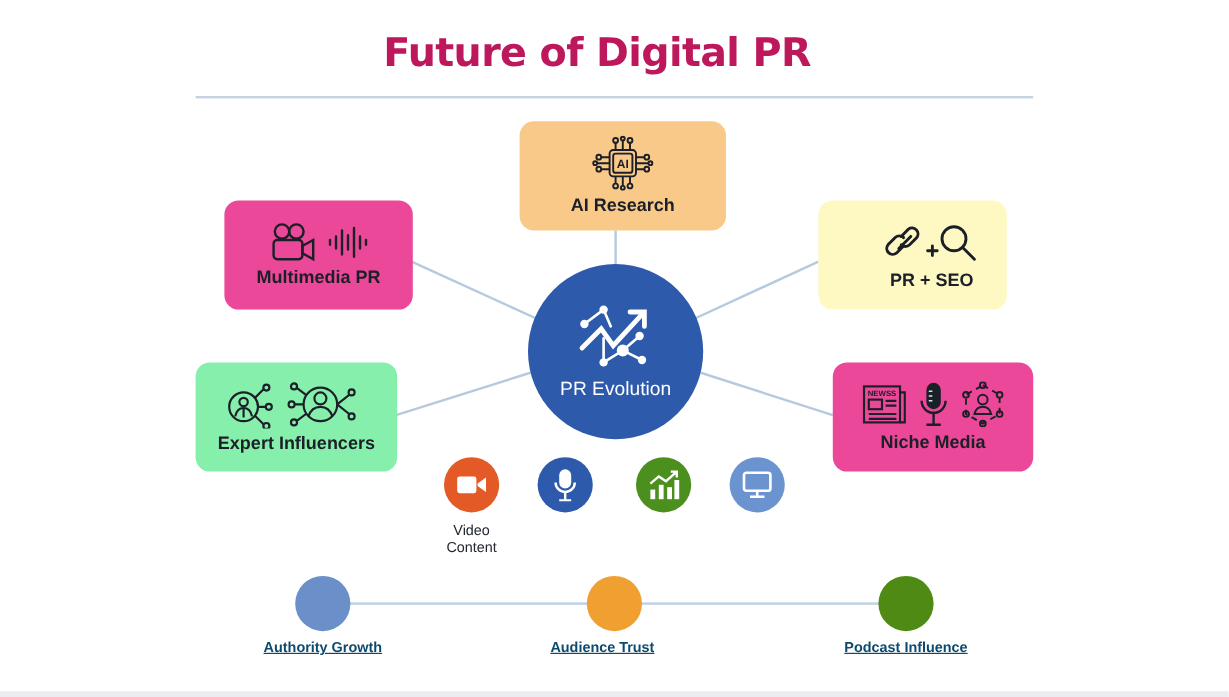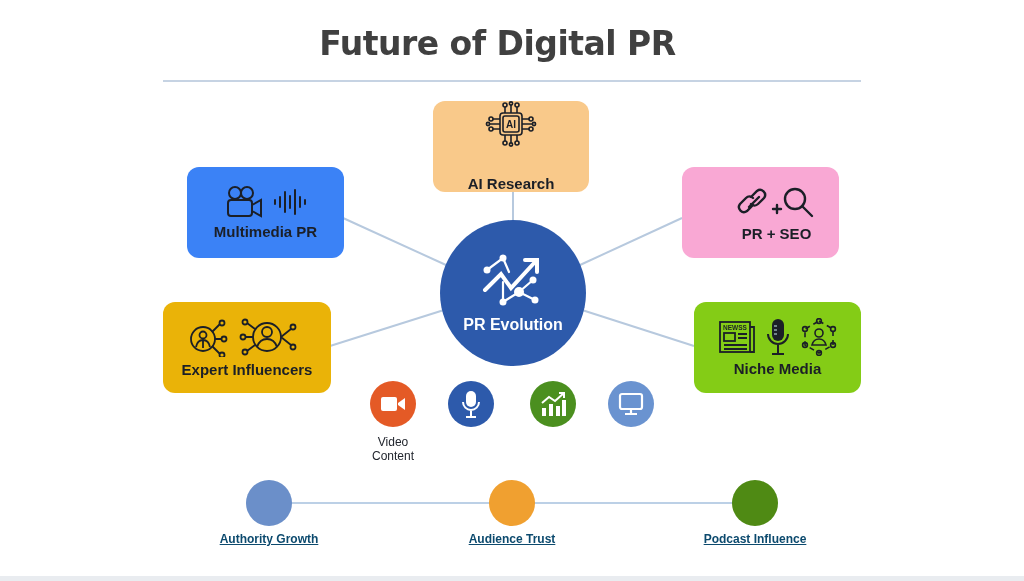--- a/index.html
+++ b/index.html
@@ -1,27 +1,27 @@
 <!DOCTYPE html>
 <html><head>
 <meta charset="utf-8">
 <style>
   * { box-sizing: border-box; margin: 0; padding: 0; }
   html, body { width: 1024px; height: 581px; background: #ffffff; overflow: hidden; }
   body { position: relative; font-family: "Liberation Sans", "DejaVu Sans", sans-serif; color: #1a1f2e; }
   .title { position: absolute; left: 0; width: 995px; top: 24px; text-align: center;
-    font-family: "DejaVu Sans", sans-serif; font-weight: bold; font-size: 33px; color: #404040; letter-spacing: -0.5px; }
+    font-family: "DejaVu Sans", sans-serif; font-weight: bold; font-size: 33px; color: #be185d; letter-spacing: -0.5px; }
   .rule { position: absolute; left: 163px; top: 80px; width: 698px; height: 2px; background: #c6d3e3; }
   svg.lines { position: absolute; left: 0; top: 0; }
   .node { position: absolute; border-radius: 12px; display: flex; flex-direction: column;
     align-items: center; justify-content: center; }
   .node .lbl { font-weight: bold; font-size: 15px; color: #1b1f27; margin-top: 4px; }
   .hub { position: absolute; left: 440px; top: 220px; width: 146px; height: 146px; border-radius: 50%;
     background: #2d5aab; display: flex; flex-direction: column; align-items: center; justify-content: center; }
-  .hub .lbl { color: #fff; font-weight: bold; font-size: 16px; margin-top: 6px; }
+  .hub .lbl { color: #fff; font-weight: normal; font-size: 16px; margin-top: 6px; }
   .chan { position: absolute; width: 90px; text-align: center; }
   .chan .circ { width: 46px; height: 46px; border-radius: 50%; margin: 0 auto; display: flex;
     align-items: center; justify-content: center; }
   .chan .lbl { font-size: 12px; font-weight: normal; color: #22262e; margin-top: 8px; line-height: 14px; }
   .tl-line { position: absolute; left: 269px; top: 502px; width: 486px; height: 2px; background: #bcd0e6; }
   .tl-dot { position: absolute; width: 46px; height: 46px; border-radius: 50%; top: 480px; }
   .tl-lbl { position: absolute; top: 532px; width: 160px; text-align: center; font-size: 12px; font-weight: bold; color: #0c4a6e; text-decoration: underline; }
   .footer { position: absolute; left: 0; top: 576px; width: 1024px; height: 5px; background: #e9ecf0; }
 </style>
 </head>
@@ -33,21 +33,21 @@
 <svg class="lines" width="1024" height="581">
   <g stroke="#b7c9de" stroke-width="2">
     <line x1="513" y1="192" x2="513" y2="222"></line>
     <line x1="343" y1="218" x2="446" y2="265"></line>
     <line x1="682" y1="218" x2="580" y2="265"></line>
     <line x1="330" y1="346" x2="444" y2="310"></line>
     <line x1="694" y1="346" x2="582" y2="310"></line>
   </g>
 </svg>
 
-<div class="node" style="left:433px;top:101px;width:156px;height:91px;background:#f9c98a;justify-content:space-between;">
+<div class="node" style="left:433px;top:101px;width:172px;height:91px;background:#f9c98a;">
   <svg width="52" height="46" viewBox="0 0 52 46">
     <g fill="none" stroke="#1b1f27" stroke-width="1.6">
       <rect x="15" y="12" width="22" height="22" rx="3"></rect>
       <rect x="18" y="15" width="16" height="16" rx="2"></rect>
       <path d="M20 12V6M26 12V4M32 12V6M20 34v6M26 34v8M32 34v6M15 18H8M15 23H5M15 28H8M37 18h7M37 23h10M37 28h7"></path>
       <circle cx="20" cy="4" r="2"></circle>
         <circle cx="26" cy="2.5" r="1.6"></circle>
         <circle cx="32" cy="4" r="2"></circle>
       <circle cx="20" cy="42" r="2"></circle>
         <circle cx="26" cy="43.5" r="1.6"></circle>
@@ -57,54 +57,54 @@
         <circle cx="6" cy="28" r="2"></circle>
       <circle cx="46" cy="18" r="2"></circle>
         <circle cx="49" cy="23" r="1.6"></circle>
         <circle cx="46" cy="28" r="2"></circle>
     </g>
     <text x="26" y="27" text-anchor="middle" font-size="10" font-weight="bold" fill="#1b1f27" font-family="Liberation Sans, sans-serif">AI</text>
   </svg>
   <div class="lbl">AI Research</div>
 </div>
 
-<div class="node" style="left:187px;top:167px;width:157px;height:91px;background:#3b82f6;">
+<div class="node" style="left:187px;top:167px;width:157px;height:91px;background:#ec4899;">
   <div style="display:flex;align-items:center;gap:8px;">
     <svg width="40" height="34" viewBox="0 0 40 34">
       <g fill="none" stroke="#1b1f27" stroke-width="2">
         <circle cx="10" cy="8" r="6"></circle>
           <circle cx="22" cy="8" r="6"></circle>
         <rect x="3" y="15" width="24" height="16" rx="3"></rect>
         <path d="M27 20l9-5v16l-9-5z"></path>
       </g>
     </svg>
     <svg width="34" height="28" viewBox="0 0 34 28">
       <g stroke="#1b1f27" stroke-width="2" stroke-linecap="round">
         <path d="M2 12v4M7 9v10M12 4v20M17 8v12M22 2v24M27 9v10M32 12v4"></path>
       </g>
     </svg>
   </div>
   <div class="lbl">Multimedia PR</div>
 </div>
 
-<div class="node" style="left:682px;top:167px;width:157px;height:91px;background:#f9a8d4;padding-left:32px;">
+<div class="node" style="left:682px;top:167px;width:157px;height:91px;background:#fef9c3;padding-left:32px;">
   <svg width="80" height="38" viewBox="0 0 80 38">
     <g fill="none" stroke="#1b1f27" stroke-width="2.4" stroke-linecap="round">
       <path d="M16 22l-6 6a5 5 0 0 1-7-7l6-6a5 5 0 0 1 7 0"></path>
       <path d="M14 14l6-6a5 5 0 0 1 7 7l-6 6a5 5 0 0 1-7 0"></path>
       <path d="M12 24l10-10"></path>
       <path d="M36 26h8M40 22v8"></path>
       <circle cx="58" cy="16" r="10"></circle>
       <path d="M65 23l10 10"></path>
     </g>
   </svg>
   <div class="lbl">PR + SEO</div>
 </div>
 
-<div class="node" style="left:163px;top:302px;width:168px;height:91px;background:#eab308;">
+<div class="node" style="left:163px;top:302px;width:168px;height:91px;background:#86efac;">
   <svg width="120" height="40" viewBox="0 0 120 40">
     <g fill="none" stroke="#1b1f27" stroke-width="1.8">
       <circle cx="16" cy="22" r="12"></circle>
       <circle cx="16" cy="18" r="3.5"></circle>
         <path d="M9 30c1-5 4-7 7-7s6 2 7 7M16 23v8"></path>
       <path d="M28 22h6M25 15l8-8M25 29l8 8"></path>
       <circle cx="35" cy="6" r="2.5"></circle>
         <circle cx="37" cy="22" r="2.5"></circle>
         <circle cx="35" cy="38" r="2.5"></circle>
       <circle cx="80" cy="20" r="14"></circle>
@@ -114,21 +114,21 @@
       <circle cx="56" cy="20" r="2.5"></circle>
         <circle cx="58" cy="5" r="2.5"></circle>
         <circle cx="58" cy="35" r="2.5"></circle>
       <circle cx="106" cy="10" r="2.5"></circle>
         <circle cx="106" cy="30" r="2.5"></circle>
     </g>
   </svg>
   <div class="lbl">Expert Influencers</div>
 </div>
 
-<div class="node" style="left:694px;top:302px;width:167px;height:91px;background:#84cc16;">
+<div class="node" style="left:694px;top:302px;width:167px;height:91px;background:#ec4899;">
   <div style="display:flex;align-items:center;gap:10px;">
     <svg width="38" height="36" viewBox="0 0 38 36">
       <g fill="none" stroke="#1b1f27" stroke-width="1.8">
         <rect x="2" y="3" width="30" height="30"></rect>
           <path d="M32 8h4v25H32"></path>
         <rect x="6" y="14" width="11" height="8"></rect>
           <path d="M20 15h9M20 19h9M6 26h23M6 30h23"></path>
       </g>
       <text x="17" y="11" text-anchor="middle" font-size="6.5" font-weight="bold" fill="#1b1f27" font-family="Liberation Sans, sans-serif">NEWSS</text>
     </svg>
@@ -215,16 +215,16 @@
         <path d="M13 17v4M7 22h12" stroke="#fff" stroke-width="2.2"></path>
       </svg>
   </div>
 </div>
 
 <div class="tl-line"></div>
 <div class="tl-dot" style="left:246px;background:#6b8fc9;"></div>
 <div class="tl-dot" style="left:489px;background:#f0a030;"></div>
 <div class="tl-dot" style="left:732px;background:#4f8a14;"></div>
 <div class="tl-lbl" style="left:189px;">Authority Growth</div>
-<div class="tl-lbl" style="left:432px;">Audience Trust</div>
+<div class="tl-lbl" style="left:422px;">Audience Trust</div>
 <div class="tl-lbl" style="left:675px;">Podcast Influence</div>
 
 <div class="footer"></div>
 
 </body></html>

